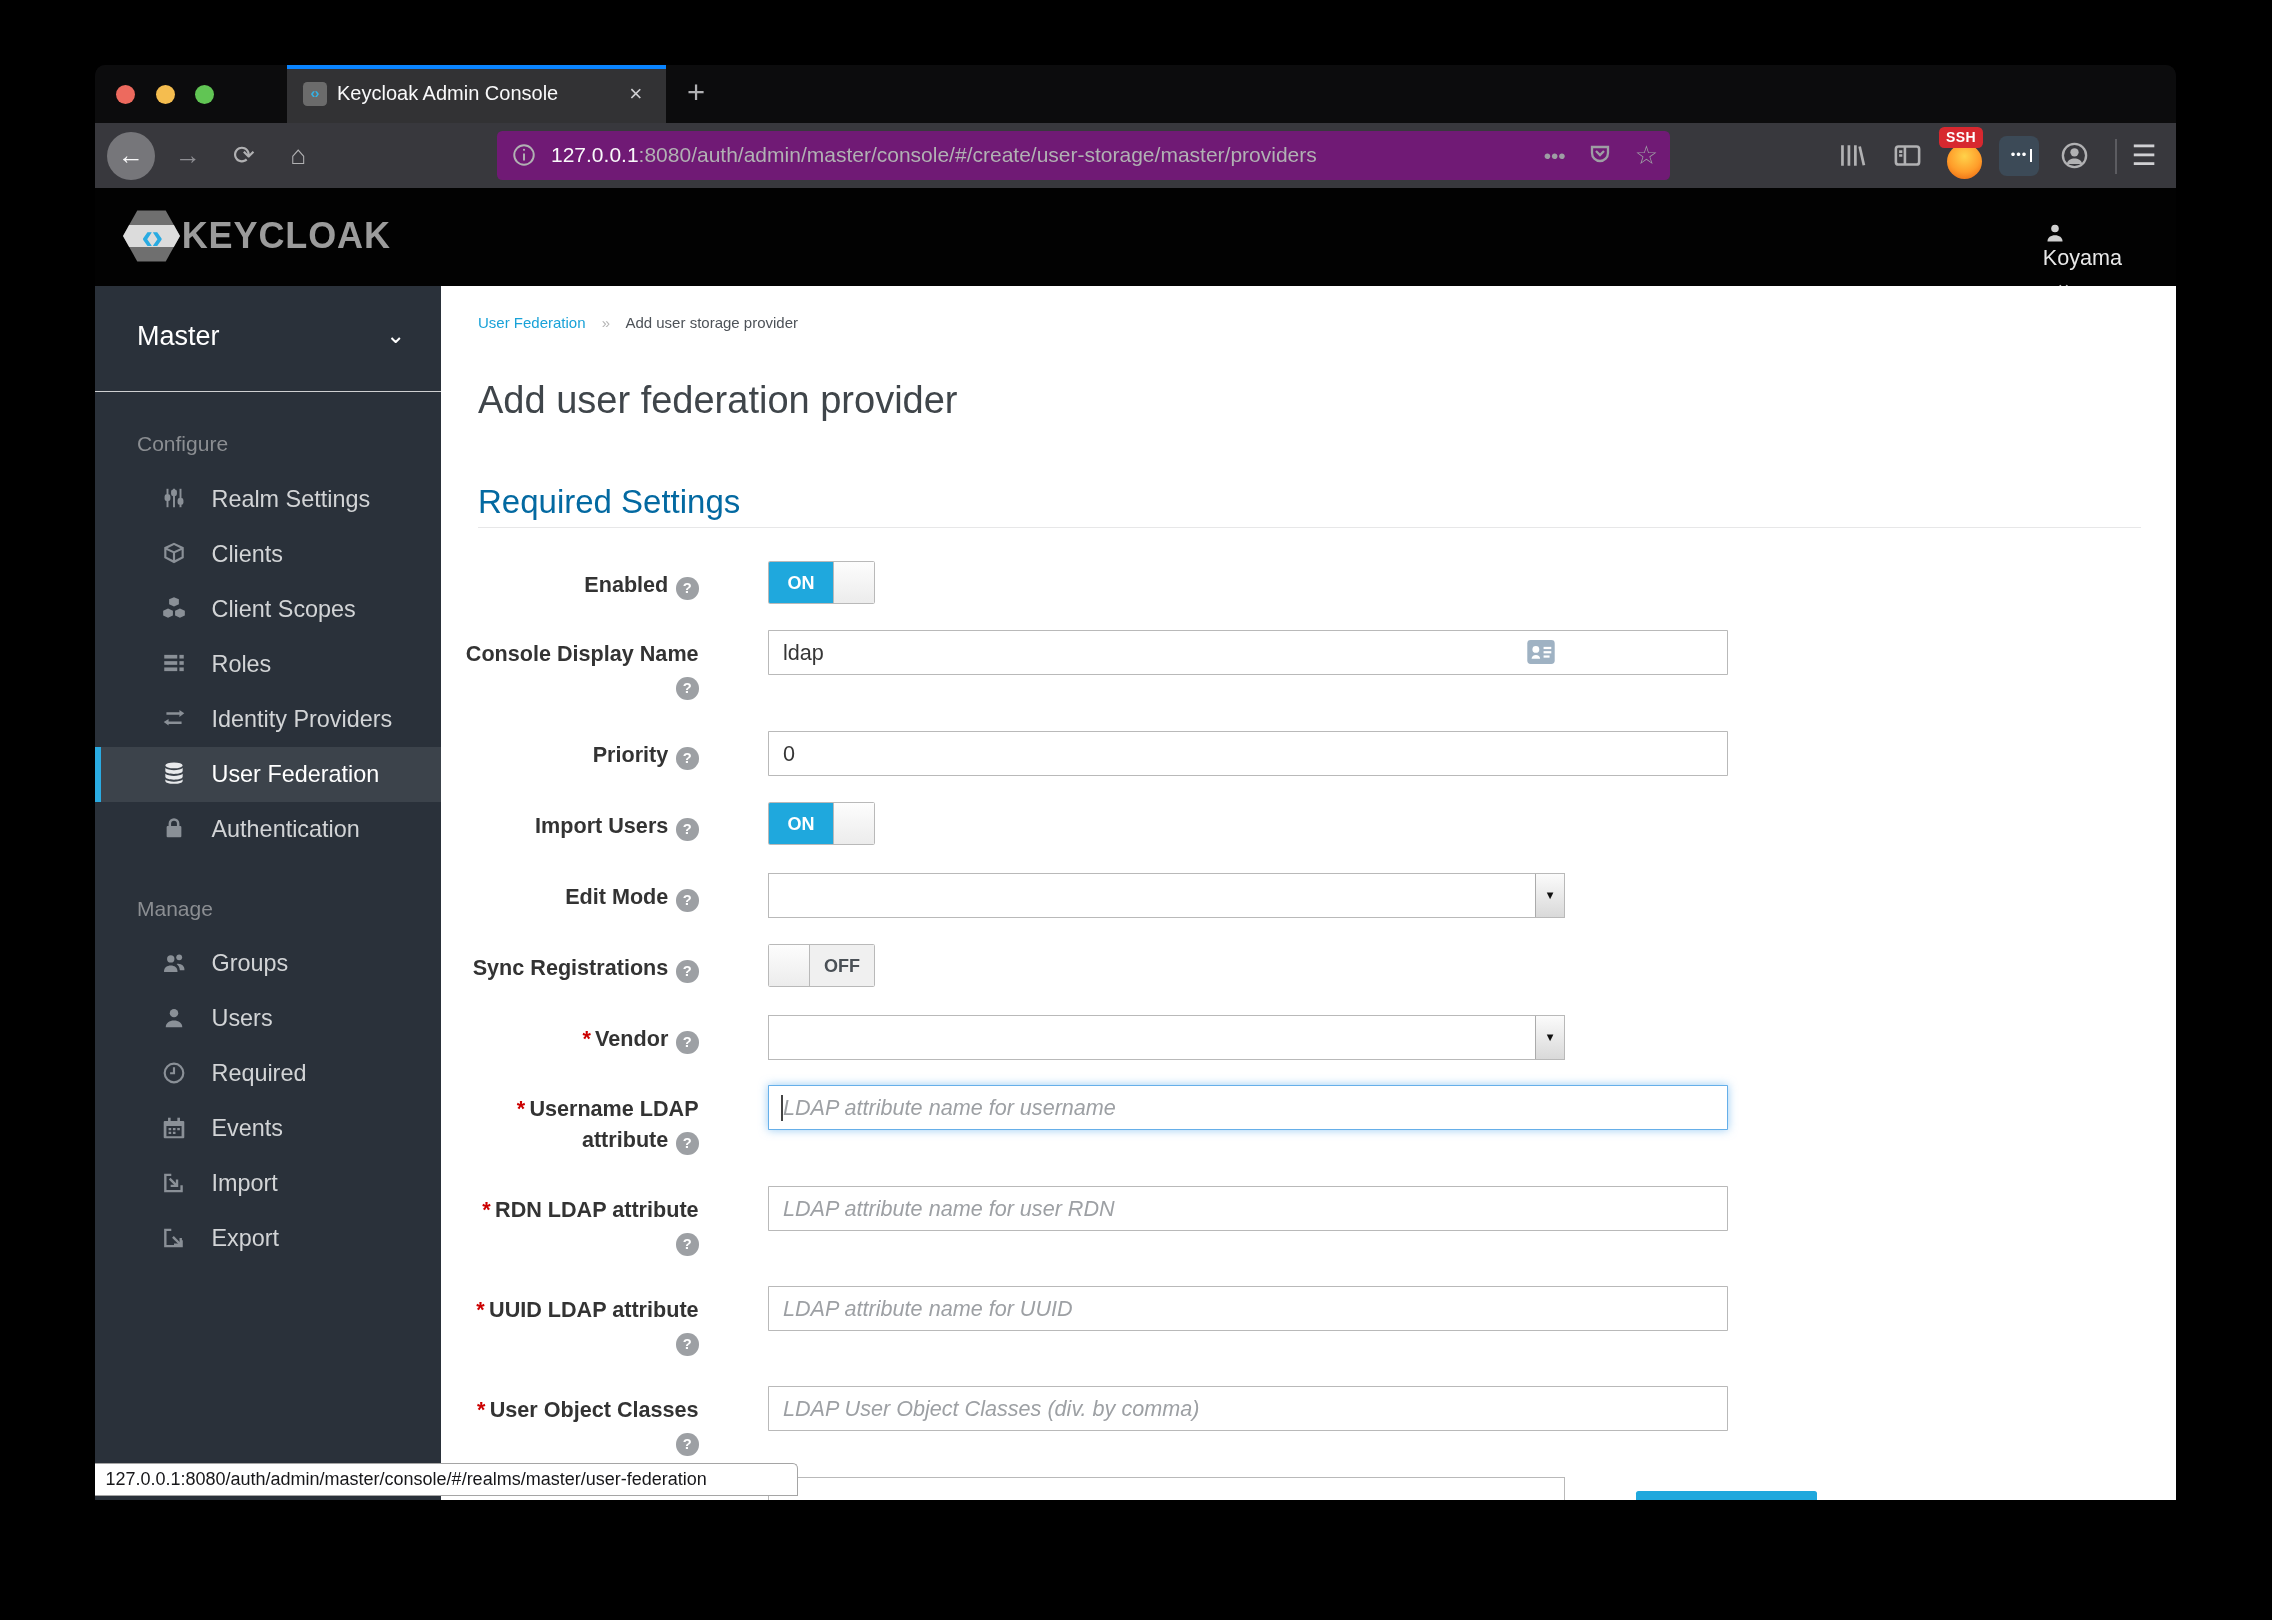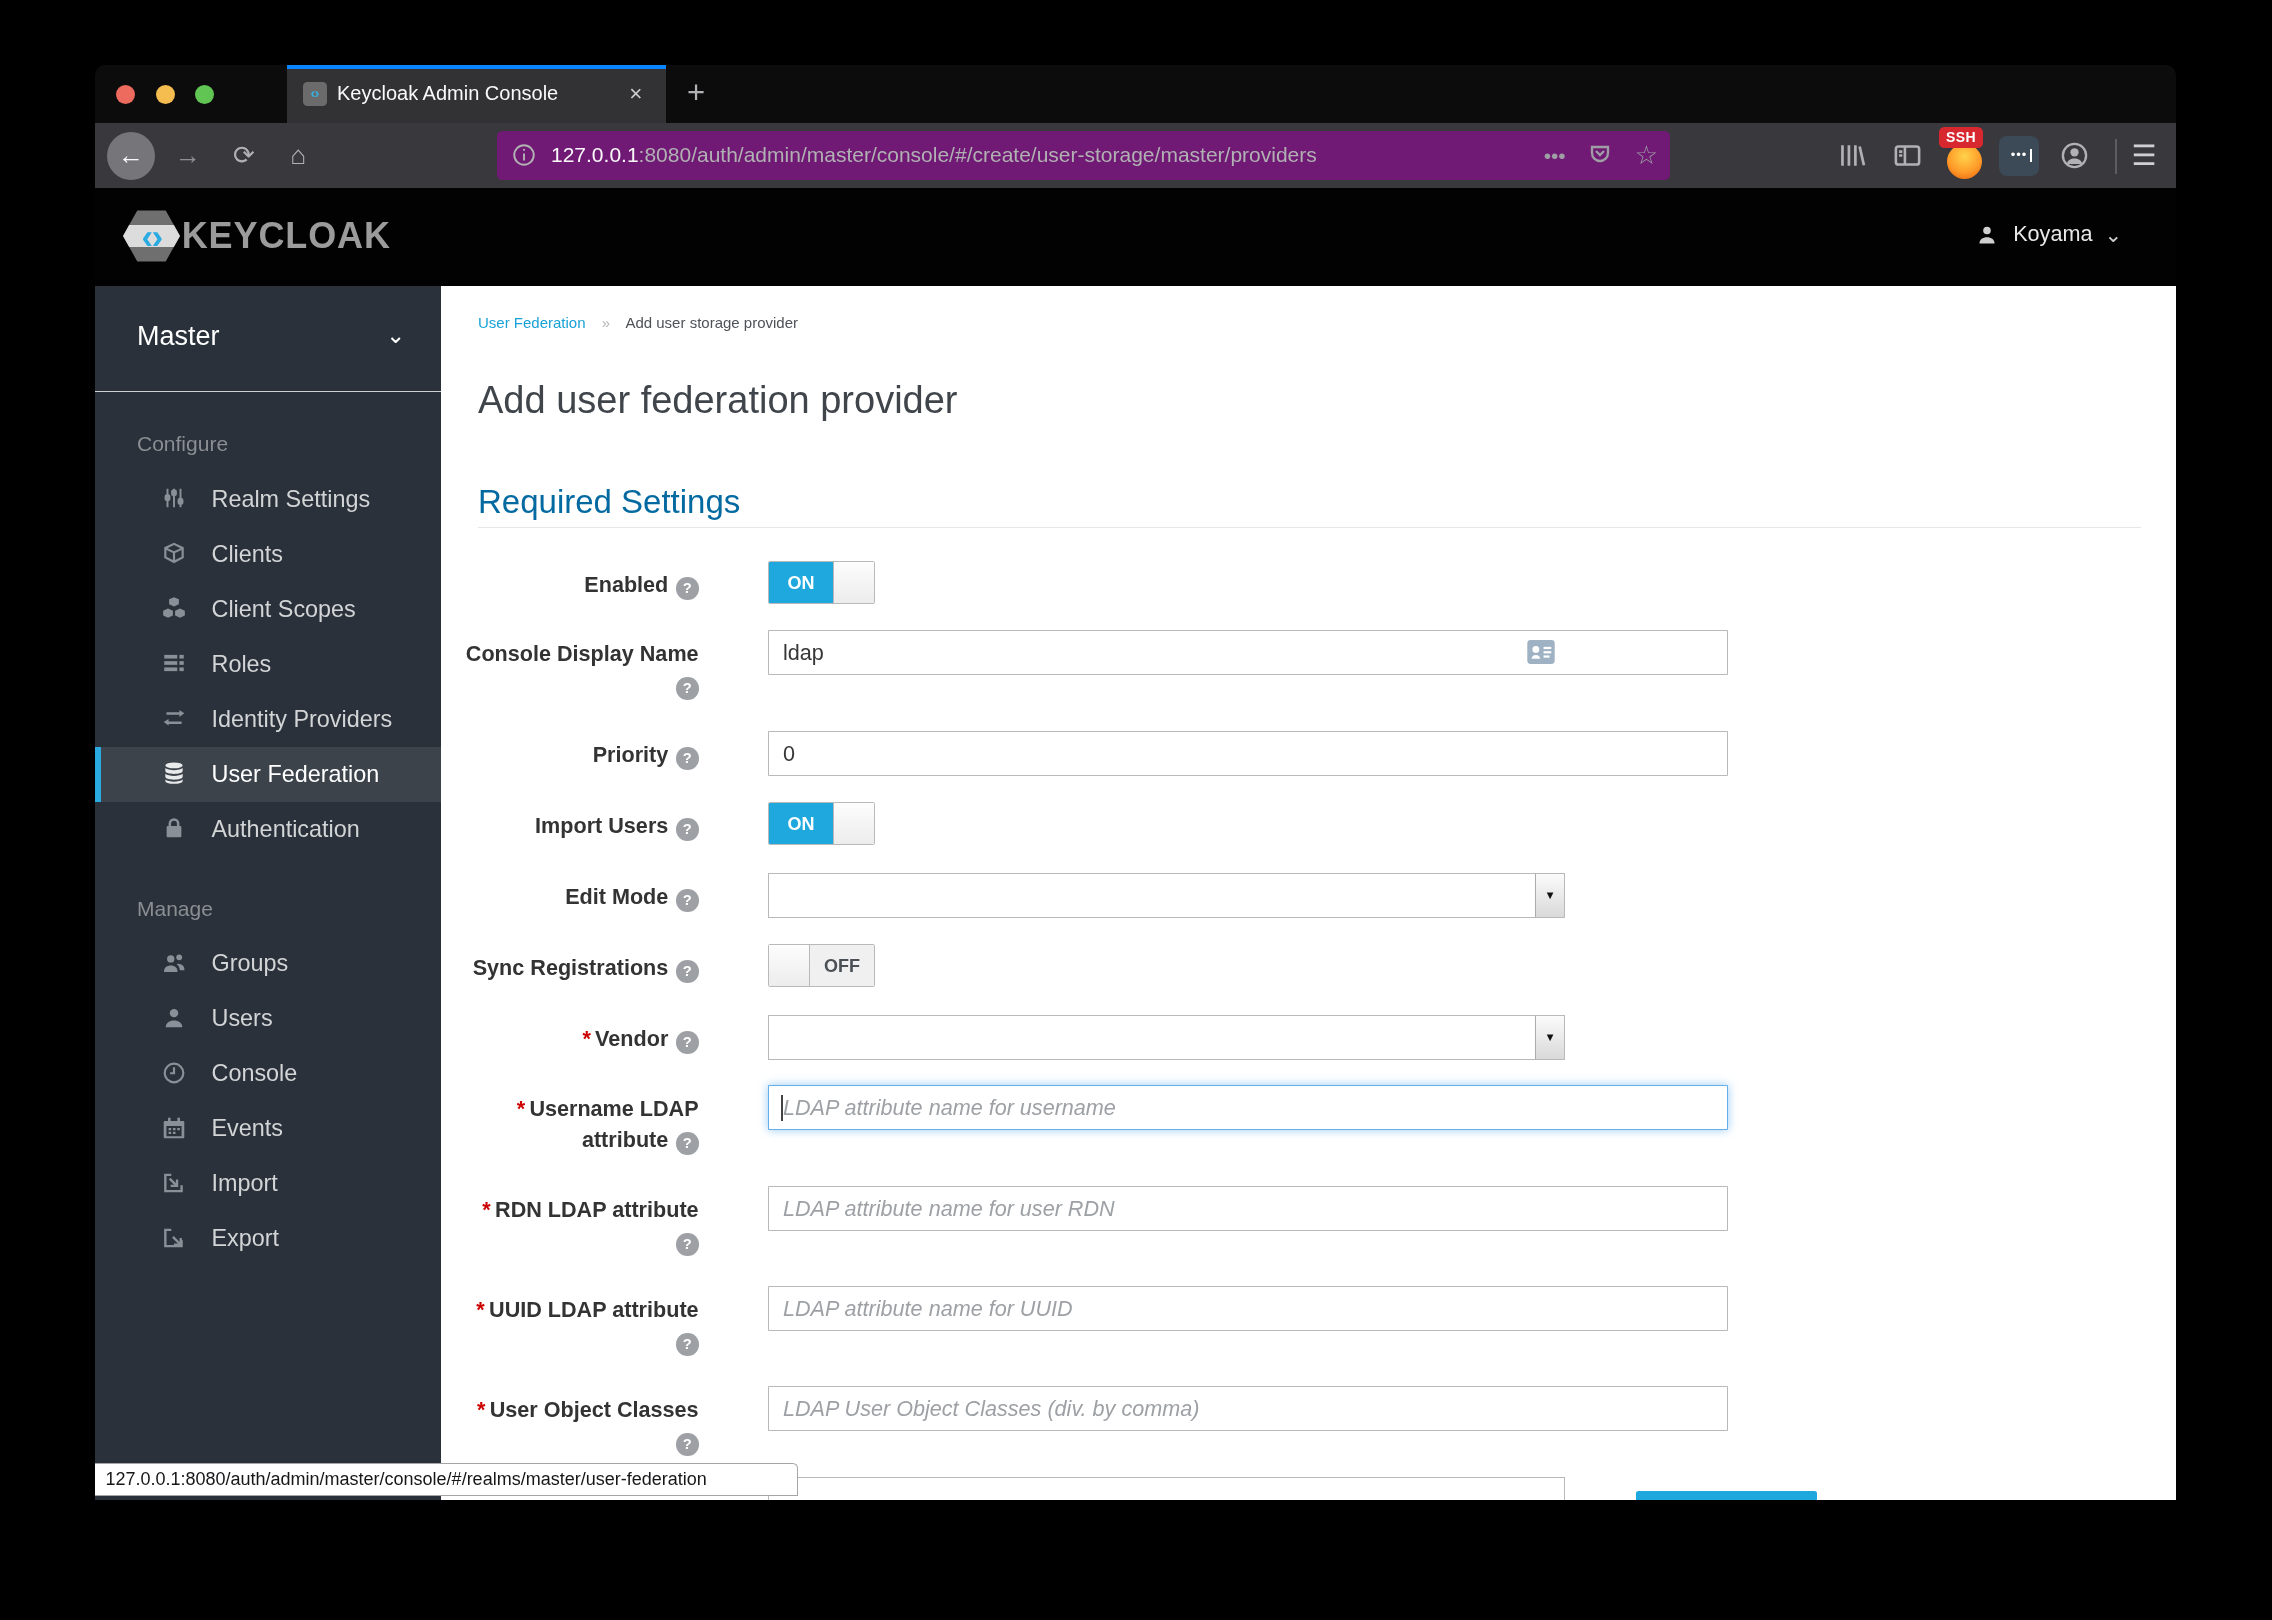--- a/index.html
+++ b/index.html
@@ -45,21 +45,21 @@
   .vsep{position:absolute;top:15.6px;width:1.7px;height:35px;background:#5c5c61;}
   .hamb{position:absolute;top:8.7px;width:48px;height:48px;color:#d0d0d3;font-size:28px;line-height:48px;text-align:center;}
 
   
   .kc-header{position:absolute;left:0;top:123px;width:100%;height:98px;background:#020202;}
   .logo{position:absolute;left:28px;top:21px;display:flex;align-items:center;}
   .hexa{position:relative;width:57px;height:54px;background:#6f6f6f;clip-path:polygon(25% 3%,75% 3%,100% 50%,75% 97%,25% 97%,0 50%);}
   .hexa .band{position:absolute;left:-5.2px;top:15.6px;width:68px;height:22.5px;background:#dcdcdc;}
   .hexa .marks{position:absolute;left:0;top:7px;width:57px;text-align:center;color:#29abe2;font-size:35px;font-weight:700;letter-spacing:-1.7px;}
   .brand{margin-left:1.7px;font-size:36px;font-weight:700;color:#9b9b9b;letter-spacing:0.9px;}
-  .usermenu{position:absolute;right:54px;top:33px;display:flex;align-items:flex-end;color:#e8e8e8;}
+  .usermenu{position:absolute;right:54px;top:33px;display:flex;align-items:flex-start;color:#e8e8e8;flex-direction:column;}
   .usermenu svg{width:24px;height:24px;margin-right:14px;color:#cfcfcf;}
   .user-name{font-size:21.6px;}
   .user-chev{font-size:21px;margin-left:12px;color:#cfcfcf;}
 
   
   .kc-body{position:absolute;left:0;top:221px;width:100%;height:1214px;display:flex;}
   .sidebar{position:relative;flex:0 0 346px;background:#2a313a;color:#d2d4d6;}
   .realm-row{position:relative;height:106px;border-bottom:1.7px solid #cfd0d2;}
   .realm-name{position:absolute;left:42px;top:35px;font-size:27px;color:#fff;}
   .realm-chev{position:absolute;right:36px;top:36px;font-size:22.5px;color:#fff;}
@@ -301,21 +301,21 @@
             </span>
           <span class="nav-label">Users</span>
         </div>
         <div class="nav-item">
           <span class="nav-ico">
               <svg viewBox="0 0 24 24" fill="none" stroke="currentColor" stroke-width="2">
                 <circle cx="12" cy="12" r="8.6"></circle>
                 <path d="M12 6.8v5.4H8.4"></path>
               </svg>
             </span>
-          <span class="nav-label">Console</span>
+          <span class="nav-label">Required</span>
         </div>
         <div class="nav-item">
           <span class="nav-ico">
               <svg viewBox="0 0 24 24" fill="currentColor">
                 <rect x="6.5" y="2.5" width="2.4" height="4"></rect>
                 <rect x="15.1" y="2.5" width="2.4" height="4"></rect>
                 <path d="M3.5 5.5h17a1 1 0 0 1 1 1v14a1 1 0 0 1-1 1h-17a1 1 0 0 1-1-1v-14a1 1 0 0 1 1-1zm1.5 4.6v9.4h14V10.1h-14zm2 2h2.4v2H7v-2zm4 0h2.4v2H11v-2zm4 0h2.4v2H15v-2zm-8 3.4h2.4v2H7v-2zm4 0h2.4v2H11v-2z"></path>
               </svg>
             </span>
           <span class="nav-label">Events</span>

